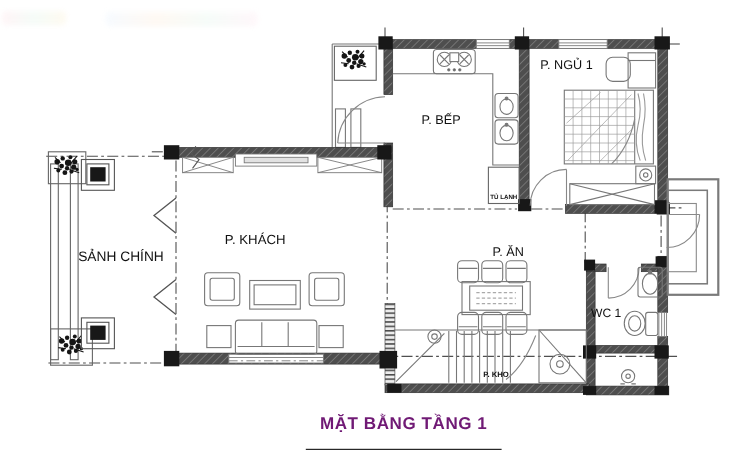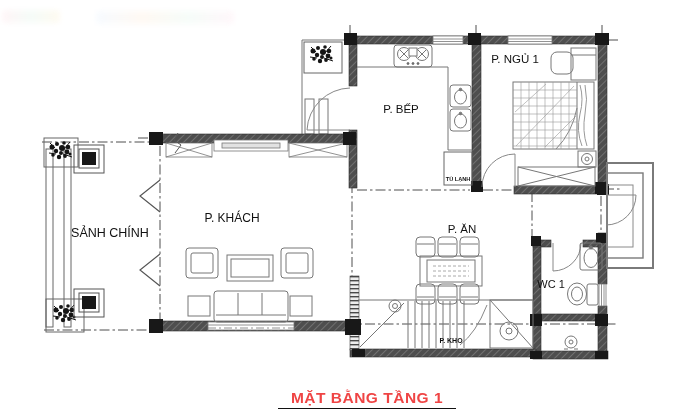--- a/index.html
+++ b/index.html
@@ -3,22 +3,22 @@
 <meta charset="utf-8">
 <style>
   html,body{margin:0;padding:0;background:#fff;}
   #stage{position:relative;width:680px;height:418px;background:#ffffff;overflow:hidden;
          font-family:"Liberation Sans",sans-serif;}
   #plan{position:absolute;left:0;top:0;}
   .wm{position:absolute;height:13px;border-radius:4px;filter:blur(2.5px);opacity:.35;}
   #wm1{left:2px;top:10px;width:58px;background:linear-gradient(90deg,#ffe3e9,#e4f6ec,#fdf2d6);}
   #wm2{left:96px;top:11px;width:138px;background:linear-gradient(90deg,#e8f3ff,#ffeede,#e6f7ee,#ffe9f2);}
   #title{position:absolute;left:278px;top:377px;width:178px;text-align:center;
-         font-size:15.5px;font-weight:bold;color:#ef4444;letter-spacing:.5px;
-         border-bottom:1.7px solid #111;padding-bottom:1px;margin-top:12px;}
+         font-size:15.5px;font-weight:bold;color:#701a75;letter-spacing:.5px;
+         border-bottom:1.7px solid #111;padding-bottom:13px;}
   svg text{font-family:"Liberation Sans",sans-serif;fill:#111;}
 </style>
 </head>
 <body>
 
 <div id="stage">
   <div class="wm" id="wm1"></div>
   <div class="wm" id="wm2"></div>
 
   <svg id="plan" width="680" height="418" viewBox="0 0 680 418">

